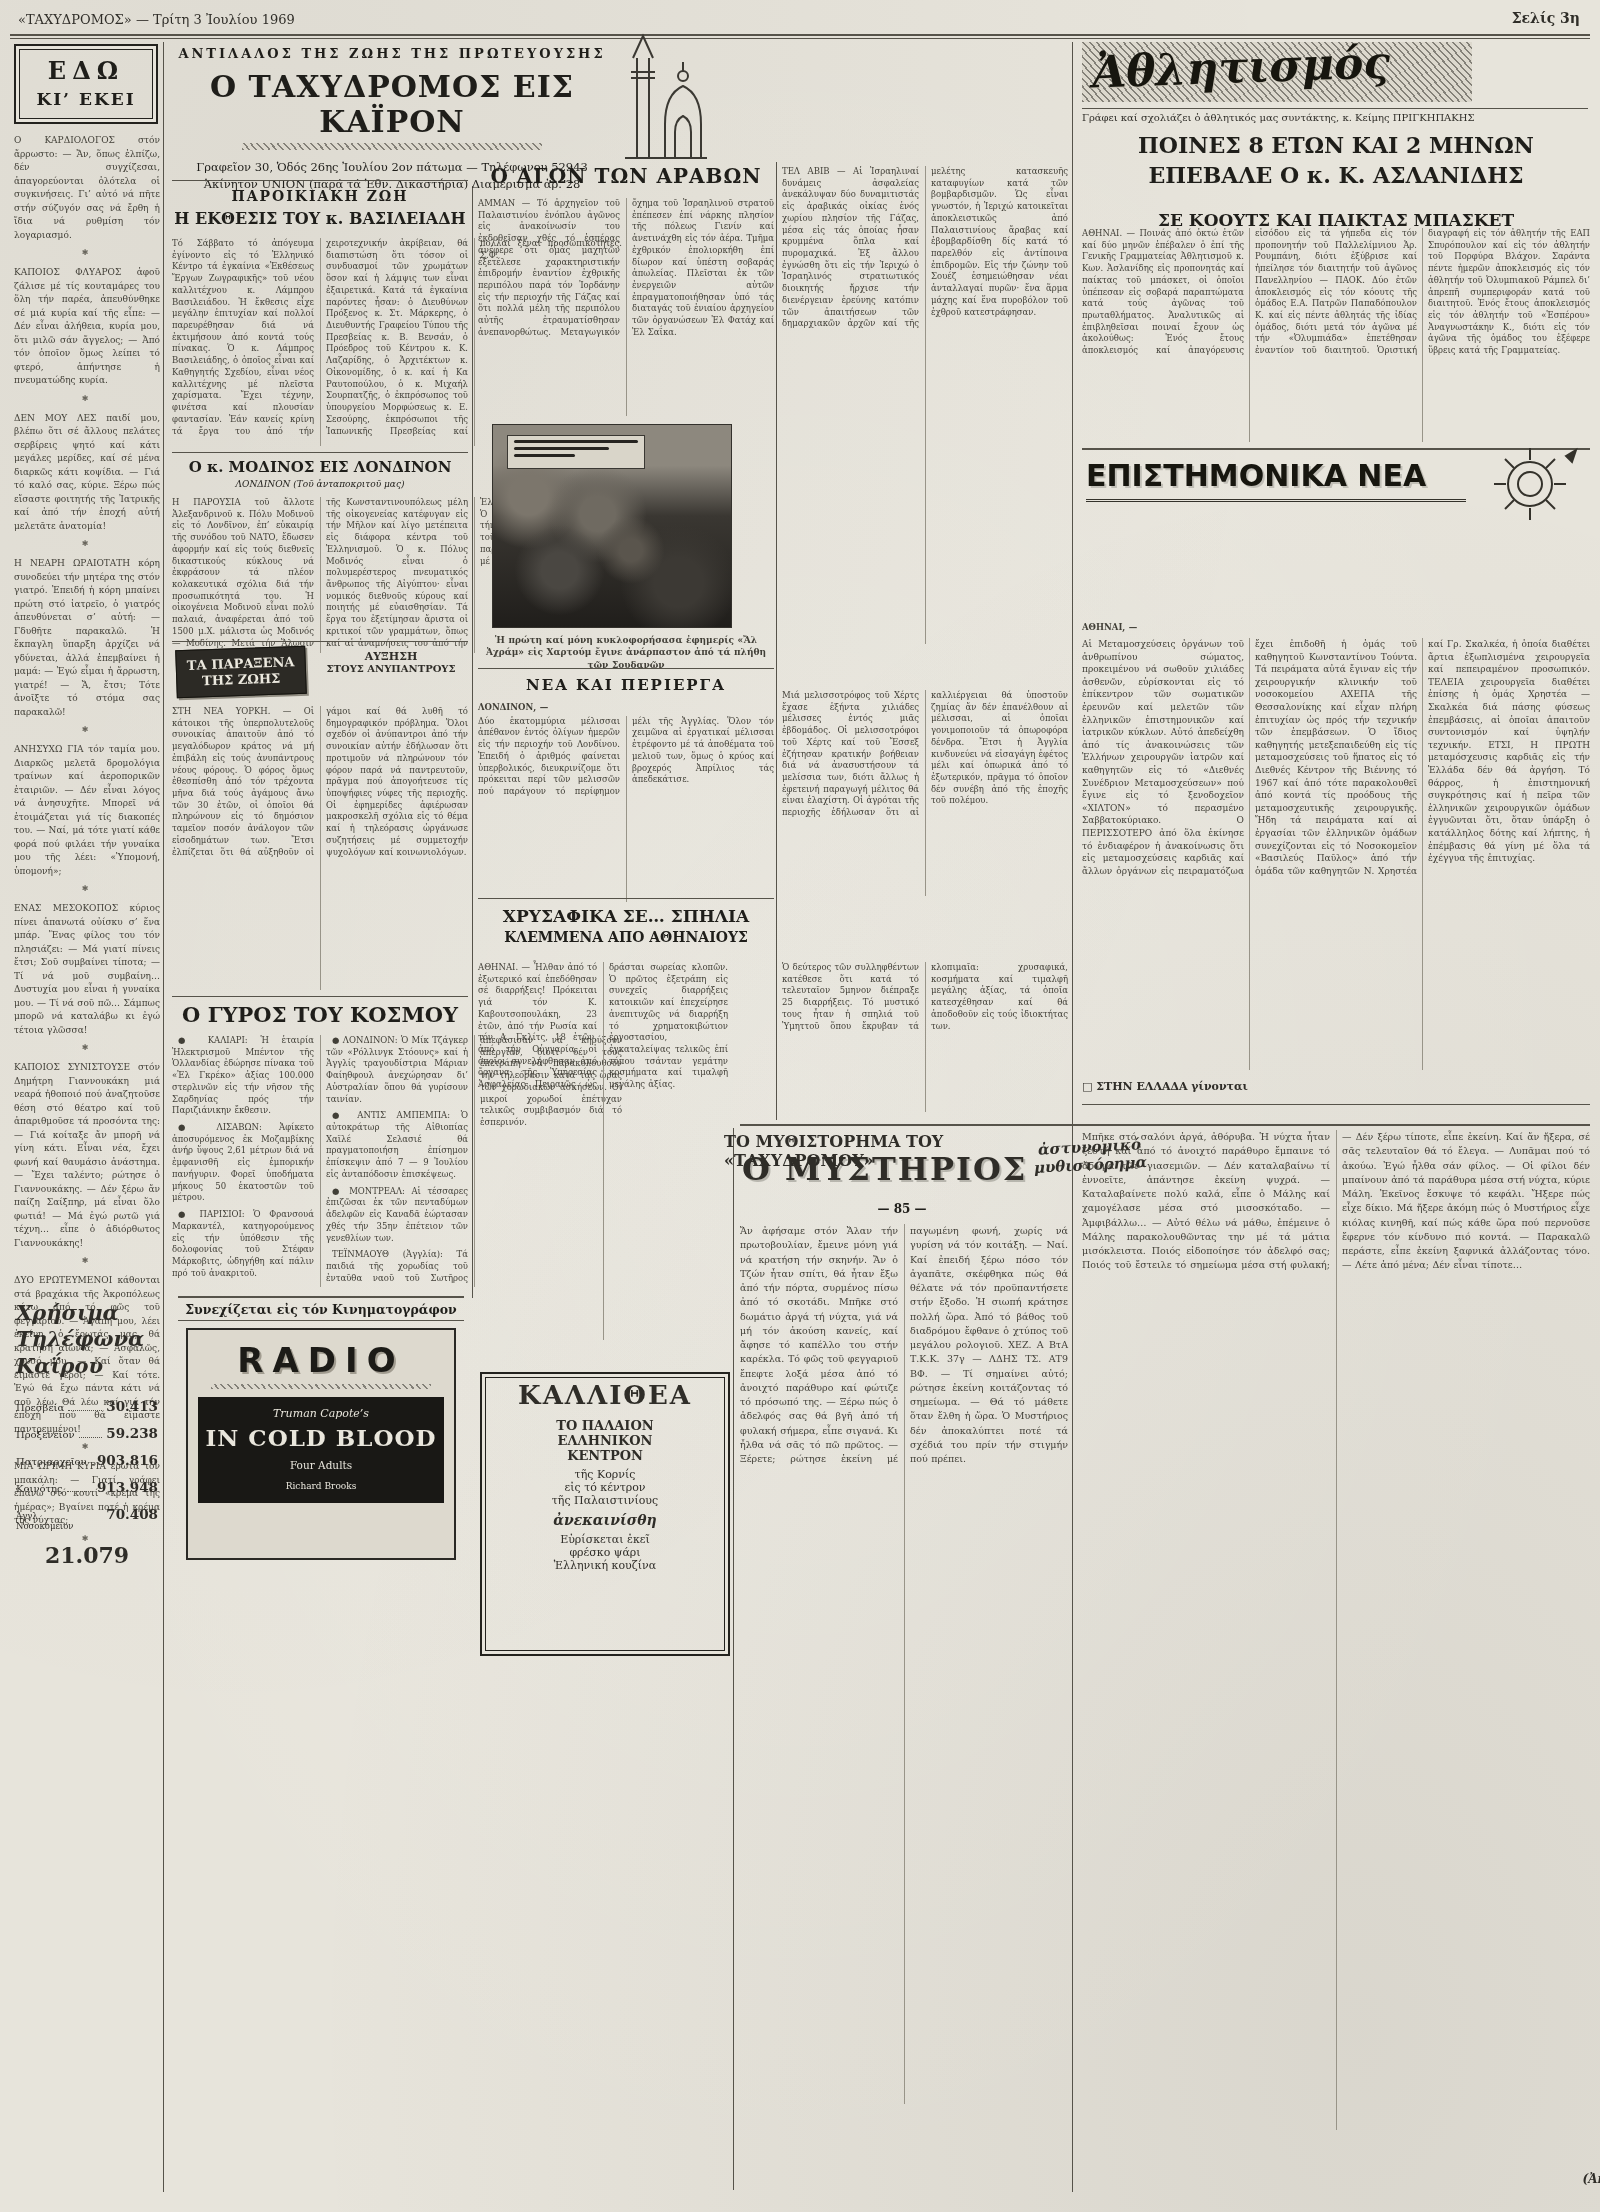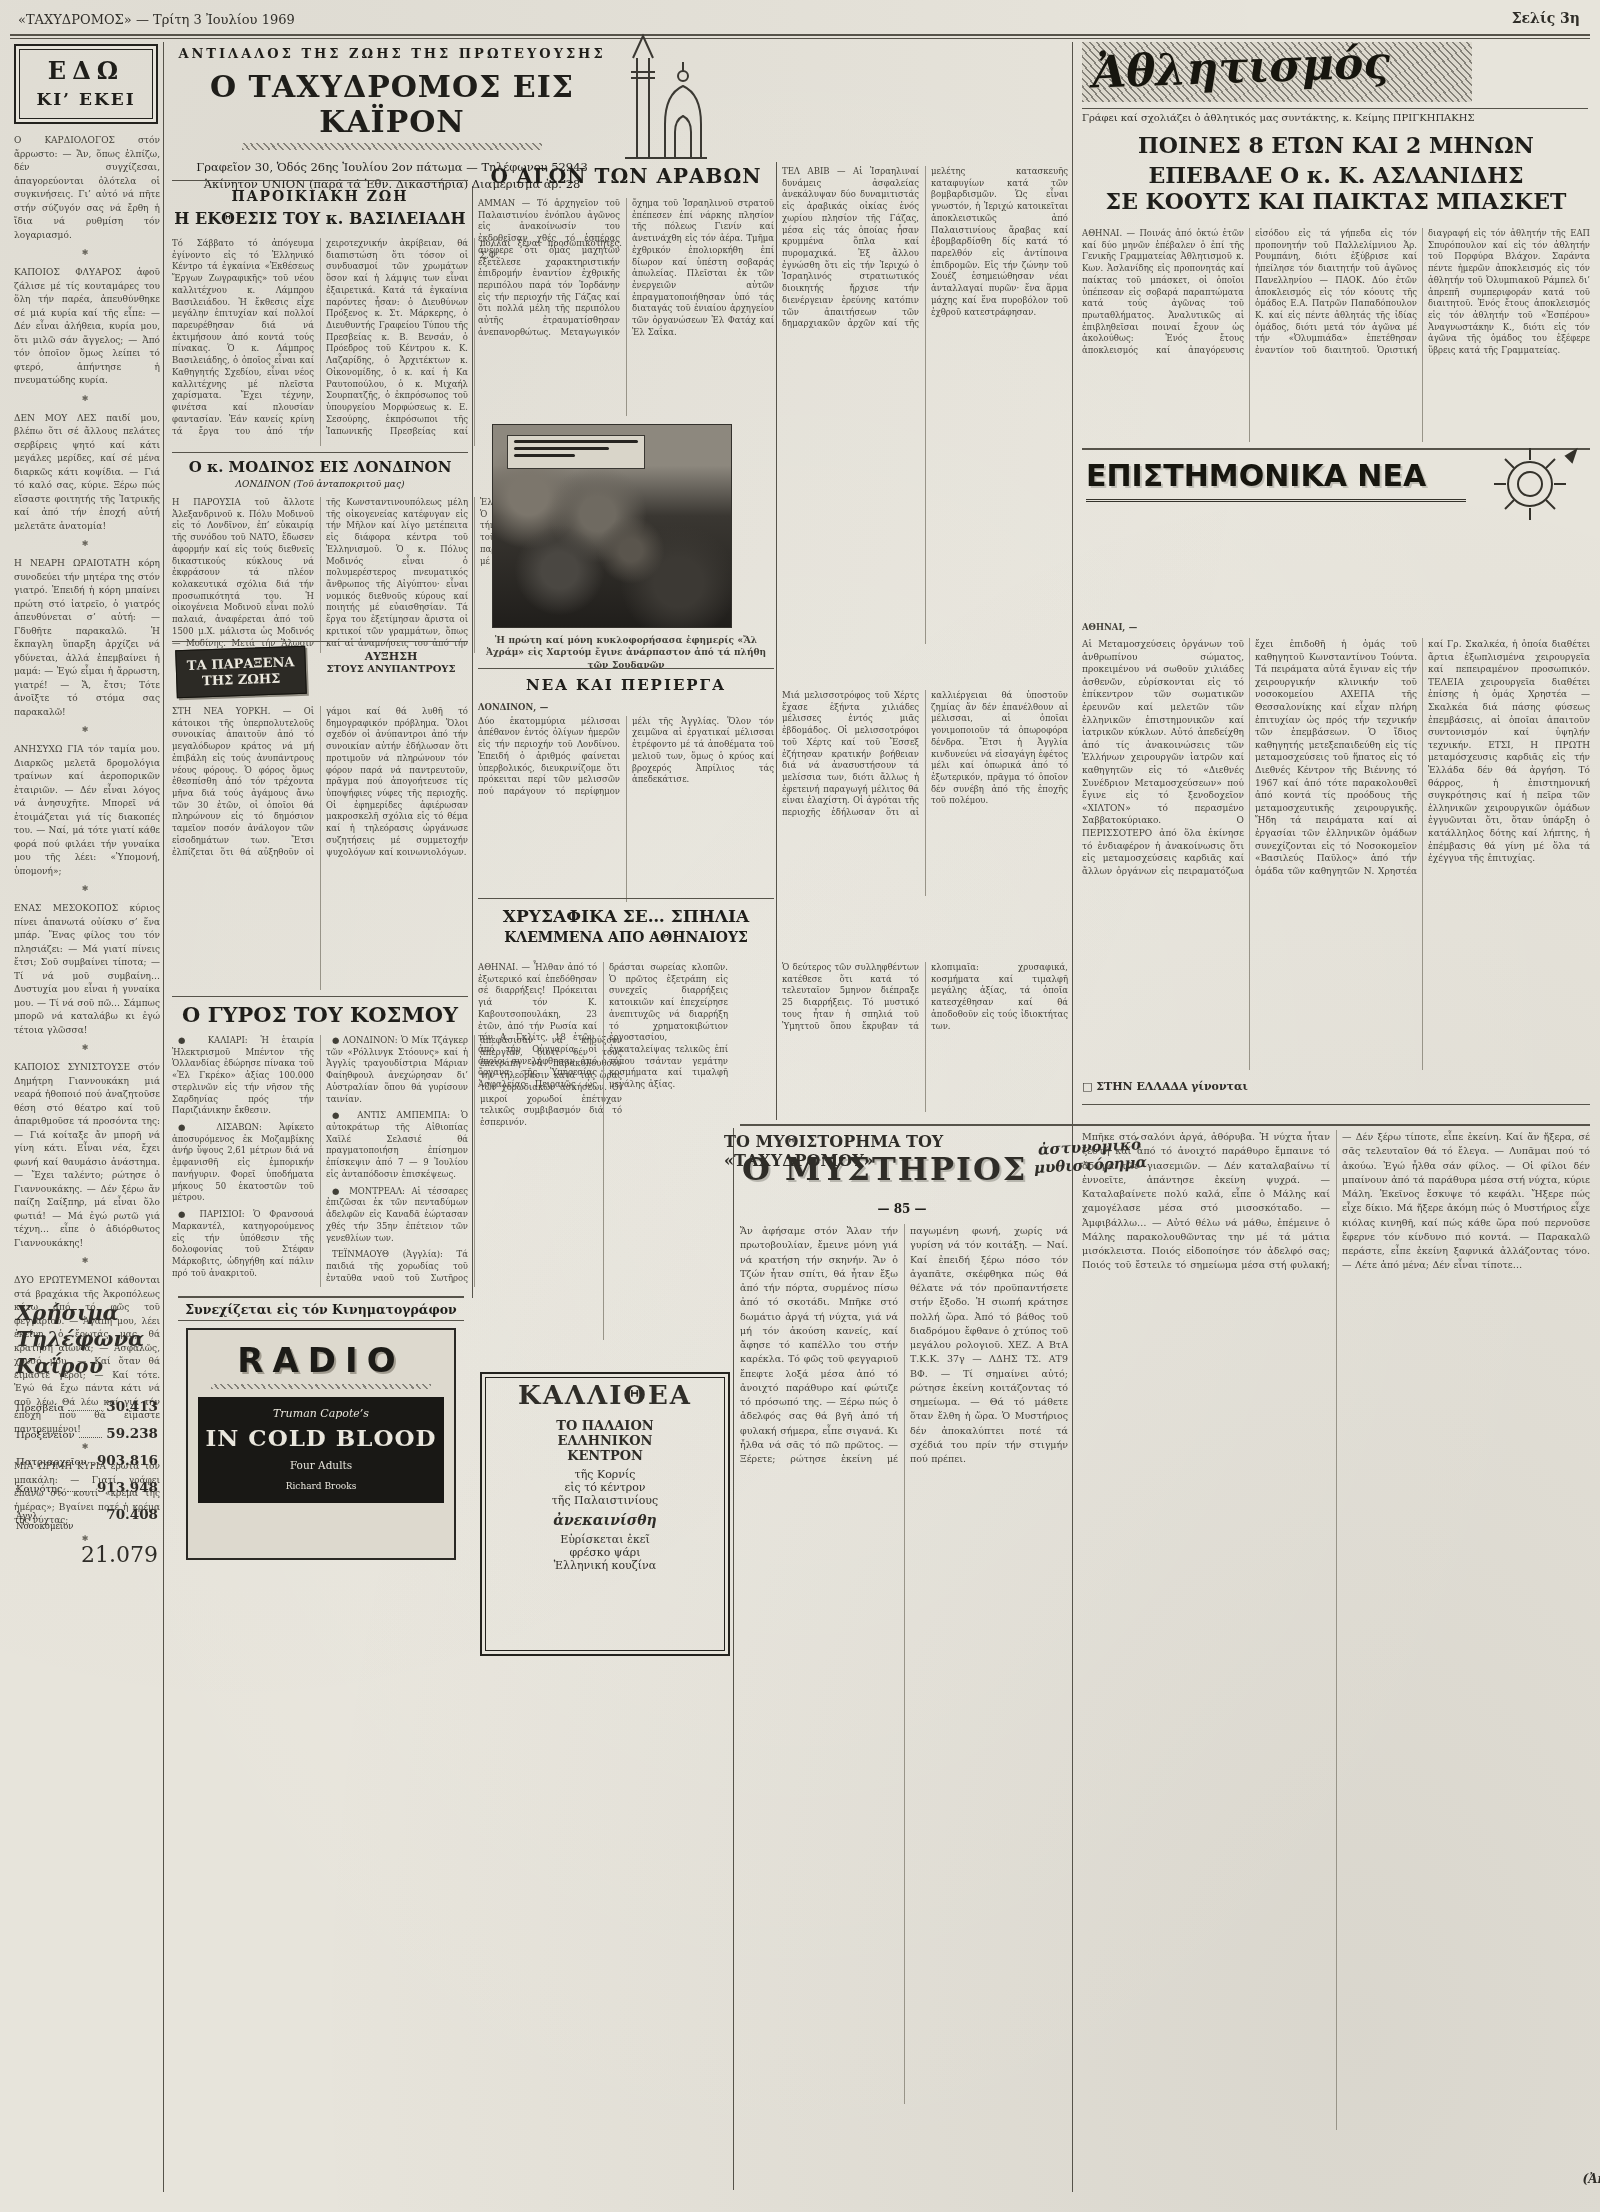--- a/index.html
+++ b/index.html
@@ -94,21 +94,21 @@
     <div class="phone-row">
       <span>Κοινότης</span>
         <span class="lead"></span>
         <span class="phone-num">913.948</span>
     </div>
     <div class="phone-row">
       <span style="font-size:8.5px">Ἀγγλ. Νοσοκομεῖον</span>
         <span class="lead"></span>
         <span class="phone-num">70.408</span>
     </div>
-    <div style="text-align:right;font-weight:normal;font-size:22px;margin-top:6px">21.079</div>
+    <div style="text-align:center;font-weight:bold;font-size:22px;margin-top:6px">21.079</div>
   </div>
 
   <div class="abs" style="left:172px;top:46px;width:440px">
     <div class="hd" style="font-size:13px;letter-spacing:3px">ΑΝΤΙΛΑΛΟΣ ΤΗΣ ΖΩΗΣ ΤΗΣ ΠΡΩΤΕΥΟΥΣΗΣ</div>
     <div class="hd" style="font-size:30px;letter-spacing:1px;margin-top:8px">Ο ΤΑΧΥΔΡΟΜΟΣ ΕΙΣ ΚΑΪΡΟΝ</div>
     <div class="hatch" style="width:300px;height:7px;margin:4px auto 10px"></div>
     <div class="hd" style="font-size:11.5px;font-weight:normal">Γραφεῖον 30, Ὁδός 26ης Ἰουλίου 2ον πάτωμα — Τηλέφωνον 52943</div>
     <div class="hd" style="font-size:11.5px;font-weight:normal;margin-top:3px">Ἀκίνητον UNION (παρά τά Ἐθν. Δικαστήρια) Διαμέρισμα ἀρ. 28</div>
   </div>
   <svg class="abs" style="left:615px;top:28px" width="92" height="132" viewBox="0 0 92 132">
@@ -220,21 +220,21 @@
     <div style="font-size:11px">φρέσκο ψάρι</div>
     <div style="font-size:11px">Ἑλληνική κουζίνα</div>
   </div>
 
   <div class="abs hatch" style="left:1082px;top:42px;width:390px;height:60px"></div>
   <div class="abs" style="left:1092px;top:40px;width:380px;font-style:italic;font-weight:bold;font-size:44px;transform:rotate(-2deg);color:#17160f;text-shadow:1px 1px 0 #c9c4b7">Ἀθλητισμός</div>
   <div class="abs" style="left:1082px;top:108px;width:506px;font-size:10px;border-top:1px solid #56534a;padding-top:3px">Γράφει καί σχολιάζει ὁ ἀθλητικός μας συντάκτης, κ. Κείμης ΠΡΙΓΚΗΠΑΚΗΣ</div>
   <div class="abs" style="left:1082px;top:132px;width:508px">
     <div class="hd" style="font-size:22px">ΠΟΙΝΕΣ 8 ΕΤΩΝ ΚΑΙ 2 ΜΗΝΩΝ</div>
     <div class="hd" style="font-size:22px;margin-top:4px">ΕΠΕΒΑΛΕ Ο κ. Κ. ΑΣΛΑΝΙΔΗΣ</div>
-    <div class="hd" style="font-size:22px;margin-top:0">ΣΕ ΚΟΟΥΤΣ ΚΑΙ ΠΑΙΚΤΑΣ ΜΠΑΣΚΕΤ</div>
+    <div class="hd" style="font-size:17px;margin-top:22px">ΣΕ ΚΟΟΥΤΣ ΚΑΙ ΠΑΙΚΤΑΣ ΜΠΑΣΚΕΤ</div>
   </div>
   <div class="abs news c3" style="left:1082px;top:228px;width:508px;height:214px">ΑΘΗΝΑΙ. — Ποινάς ἀπό ὀκτώ ἐτῶν καί δύο μηνῶν ἐπέβαλεν ὁ ἐπί τῆς Γενικῆς Γραμματείας Ἀθλητισμοῦ κ. Κων. Ἀσλανίδης εἰς προπονητάς καί παίκτας τοῦ μπάσκετ, οἱ ὁποῖοι ὑπέπεσαν εἰς σοβαρά παραπτώματα κατά τούς ἀγῶνας τοῦ πρωταθλήματος. Ἀναλυτικῶς αἱ ἐπιβληθεῖσαι ποιναί ἔχουν ὡς ἀκολούθως: Ἑνός ἔτους ἀποκλεισμός καί ἀπαγόρευσις εἰσόδου εἰς τά γήπεδα εἰς τόν προπονητήν τοῦ Παλλελίμνιου Ἀρ. Ρουμπάνη, διότι ἐξύβρισε καί ἠπείλησε τόν διαιτητήν τοῦ ἀγῶνος Πανελληνίου — ΠΑΟΚ. Δύο ἐτῶν ἀποκλεισμός εἰς τόν κόουτς τῆς ὁμάδος Ε.Α. Πατρῶν Παπαδόπουλον Κ. καί εἰς πέντε ἀθλητάς τῆς ἰδίας ὁμάδος, διότι μετά τόν ἀγῶνα μέ τήν «Ὀλυμπιάδα» ἐπετέθησαν ἐναντίον τοῦ διαιτητοῦ. Ὁριστική διαγραφή εἰς τόν ἀθλητήν τῆς ΕΑΠ Σπυρόπουλον καί εἰς τόν ἀθλητήν τοῦ Πορφύρα Βλάχον. Σαράντα πέντε ἡμερῶν ἀποκλεισμός εἰς τόν ἀθλητήν τοῦ Ὀλυμπιακοῦ Ράμπελ δι’ ἀπρεπῆ συμπεριφοράν κατά τοῦ διαιτητοῦ. Ἑνός ἔτους ἀποκλεισμός εἰς τόν ἀθλητήν τοῦ «Ἑσπέρου» Ἀναγνωστάκην Κ., διότι εἰς τόν ἀγῶνα τῆς ὁμάδος του ἐξέφερε ὕβρεις κατά τῆς Γραμματείας.</div>
   <div class="hairline" style="left:1082px;top:448px;width:508px;height:2px"></div>
 
   <div class="abs" style="left:1086px;top:458px;width:380px;font-family:'DejaVu Sans',sans-serif;font-weight:bold;font-size:30px;color:#17160f;text-shadow:2px 2px 0 rgba(23,22,15,.18);border-bottom:3px double #34322b;padding-bottom:6px">ΕΠΙΣΤΗΜΟΝΙΚΑ ΝΕΑ</div>
   <svg class="abs" style="left:1478px;top:446px" width="104" height="76" viewBox="0 0 104 76">
     <g stroke="#34322b" stroke-width="2" fill="none">
       <circle cx="52" cy="38" r="12"></circle>
       <circle cx="52" cy="38" r="22"></circle>
       <line x1="52" y1="2" x2="52" y2="14"></line>

